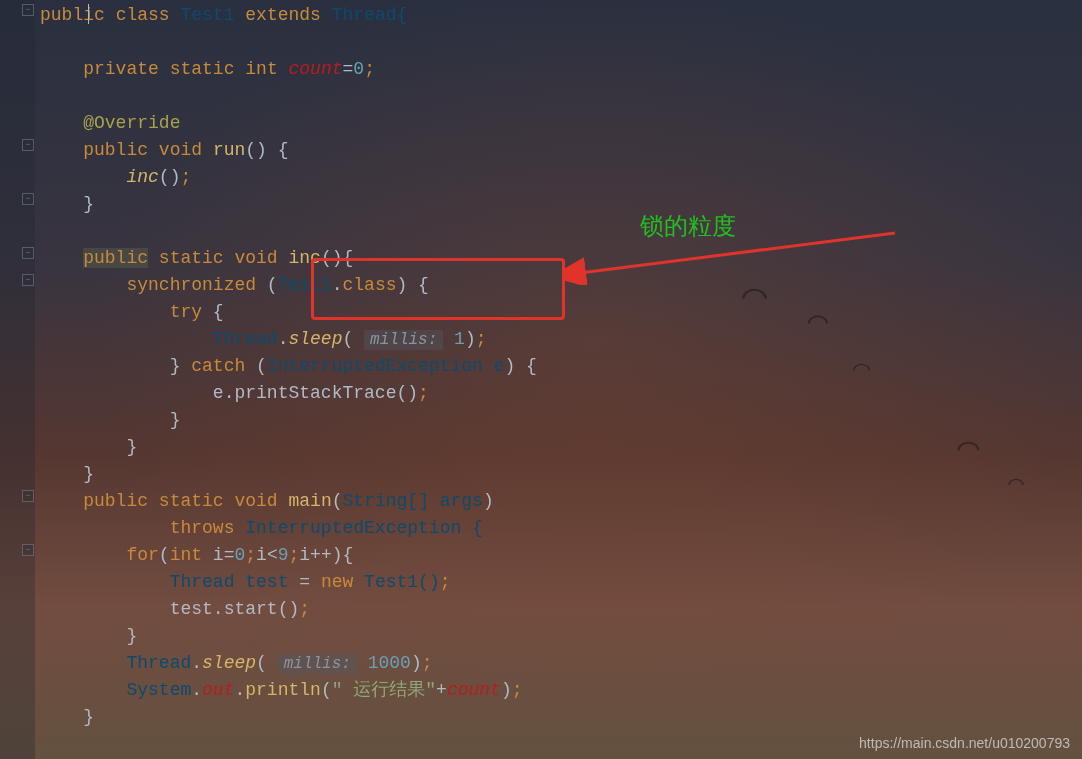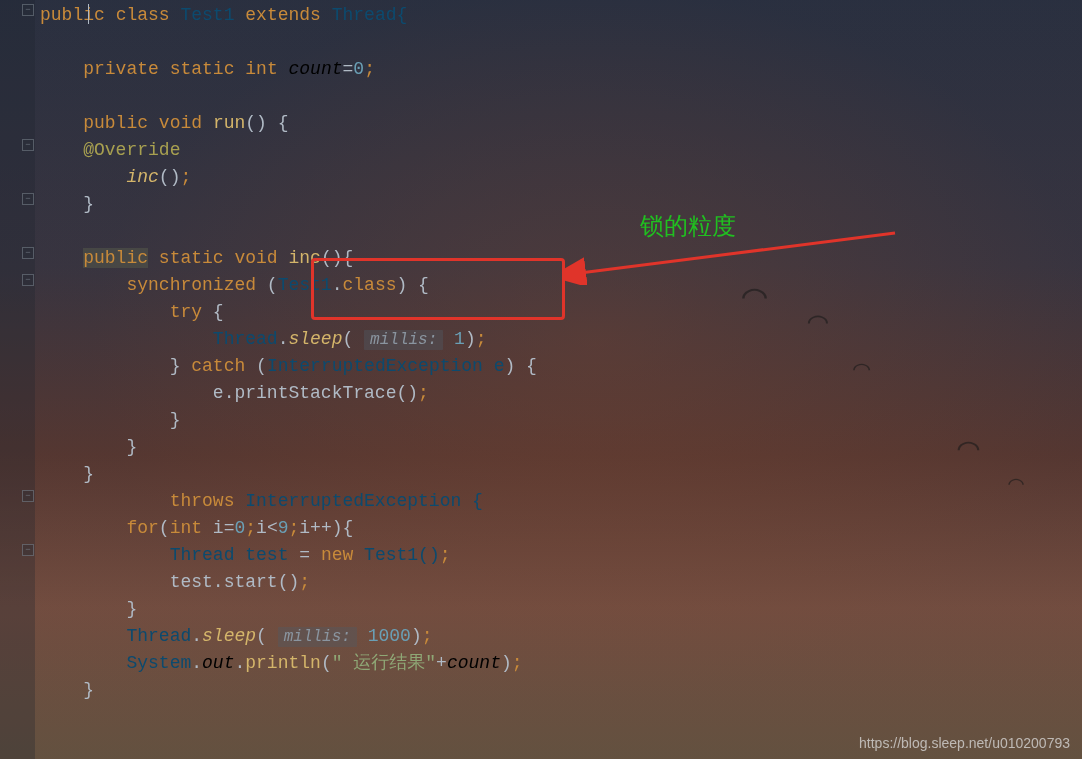--- a/index.html
+++ b/index.html
@@ -65,21 +65,21 @@
       white-space: pre;
       color: #b0bac5;
     }
     
     .kw { color: #c88a3a; }
     .cls { color: #0c4a6e; }
     .fn { color: #d4b56a; font-style: italic; }
     .fn2 { color: #d4b56a; }
     .num { color: #6a9fb5; }
     .str { color: #8fa876; }
-    .field { color: #000000; font-style: italic; }
+    .field { color: #b91c1c; font-style: italic; }
     .ann { color: #a8a050; }
     .semi { color: #c88a3a; }
     .hint { 
       background: rgba(80,90,100,0.4); 
       color: #8a95a0; 
       padding: 1px 6px; 
       border-radius: 1px;
       font-style: italic;
       font-size: 16px;
     }
@@ -142,34 +142,35 @@
   <div class="fold" style="top:274px">−</div>
   <div class="fold" style="top:490px">−</div>
   <div class="fold" style="top:544px">−</div>
 </div>
 
 <div class="code-area">
   <div class="line"><span class="kw">public</span> <span class="kw">class</span> <span class="cls">Test1</span> <span class="kw">extends</span> <span class="cls">Thread{</span></div>
   <div class="line"></div>
   <div class="line">    <span class="kw">private</span> <span class="kw">static</span> <span class="kw">int</span> <span class="field">count</span><span>=</span><span class="num">0</span><span class="semi">;</span></div>
   <div class="line"></div>
+  <div class="line">    <span class="ann">@Override</span></div>
   <div class="line">    <span class="kw">public</span> <span class="kw">void</span> <span class="fn2">run</span><span>() {</span></div>
-  <div class="line">    <span class="ann">@Override</span></div>
   <div class="line">        <span class="fn">inc</span><span>()</span><span class="semi">;</span></div>
   <div class="line">    <span>}</span></div>
   <div class="line"><div class="caret" style="left:48px;top:4px"></div></div>
   <div class="line">    <span class="kw hl-bg">public</span> <span class="kw">static</span> <span class="kw">void</span> <span class="fn2">inc</span><span>(){</span></div>
   <div class="line">        <span class="kw">synchronized</span><span> (</span><span class="cls">Test1</span><span>.</span><span class="kw">class</span><span>) {</span></div>
   <div class="line">            <span class="kw">try</span><span> {</span></div>
   <div class="line">                <span class="cls">Thread</span><span>.</span><span class="fn">sleep</span><span>( </span><span class="hint">millis:</span><span> </span><span class="num">1</span><span>)</span><span class="semi">;</span></div>
   <div class="line">            <span>}</span><span> </span><span class="kw">catch</span><span> (</span><span class="cls">InterruptedException e</span><span>) {</span></div>
   <div class="line">                <span>e.printStackTrace()</span><span class="semi">;</span></div>
   <div class="line">            <span>}</span></div>
   <div class="line">        <span>}</span></div>
   <div class="line">    <span>}</span></div>
+  <div class="line">    <span class="kw">public</span> <span class="kw">static</span> <span class="kw">void</span> <span class="fn2">main</span><span>(</span><span class="cls">String[] args</span><span>)</span></div>
   <div class="line">            <span class="kw">throws</span><span class="cls"> InterruptedException {</span></div>
   <div class="line">        <span class="kw">for</span><span>(</span><span class="kw">int</span><span> i=</span><span class="num">0</span><span class="semi">;</span><span>i&lt;</span><span class="num">9</span><span class="semi">;</span><span>i++</span><span>){</span></div>
   <div class="line">            <span class="cls">Thread test </span><span>=</span><span> </span><span class="kw">new</span><span class="cls"> Test1()</span><span class="semi">;</span></div>
   <div class="line">            <span>test.start()</span><span class="semi">;</span></div>
   <div class="line">        <span>}</span></div>
   <div class="line">        <span class="cls">Thread</span><span>.</span><span class="fn">sleep</span><span>( </span><span class="hint">millis:</span><span> </span><span class="num">1000</span><span>)</span><span class="semi">;</span></div>
   <div class="line">        <span class="cls">System</span><span>.</span><span class="field">out</span><span>.</span><span class="fn2">println</span><span>(</span><span class="str">" 运行结果"</span><span>+</span><span class="field">count</span><span>)</span><span class="semi">;</span></div>
   <div class="line">    <span>}</span></div>
 </div>
 
@@ -179,13 +180,13 @@
   <defs>
     <marker id="arrowhead" markerWidth="12" markerHeight="10" refX="2" refY="5" orient="auto">
       <polygon points="0 0, 12 5, 0 10" fill="#e0342a"></polygon>
     </marker>
   </defs>
   <line x1="330" y1="8" x2="15" y2="48" stroke="#e0342a" stroke-width="3" marker-end="url(#arrowhead)"></line>
 </svg>
 
 <div class="annotation-text" style="left:640px;top:210px">锁的粒度</div>
 
-<div class="watermark">https://blog.sleep.net/u010200793</div>
+<div class="watermark">https://main.csdn.net/u010200793</div>
 
 </body></html>

